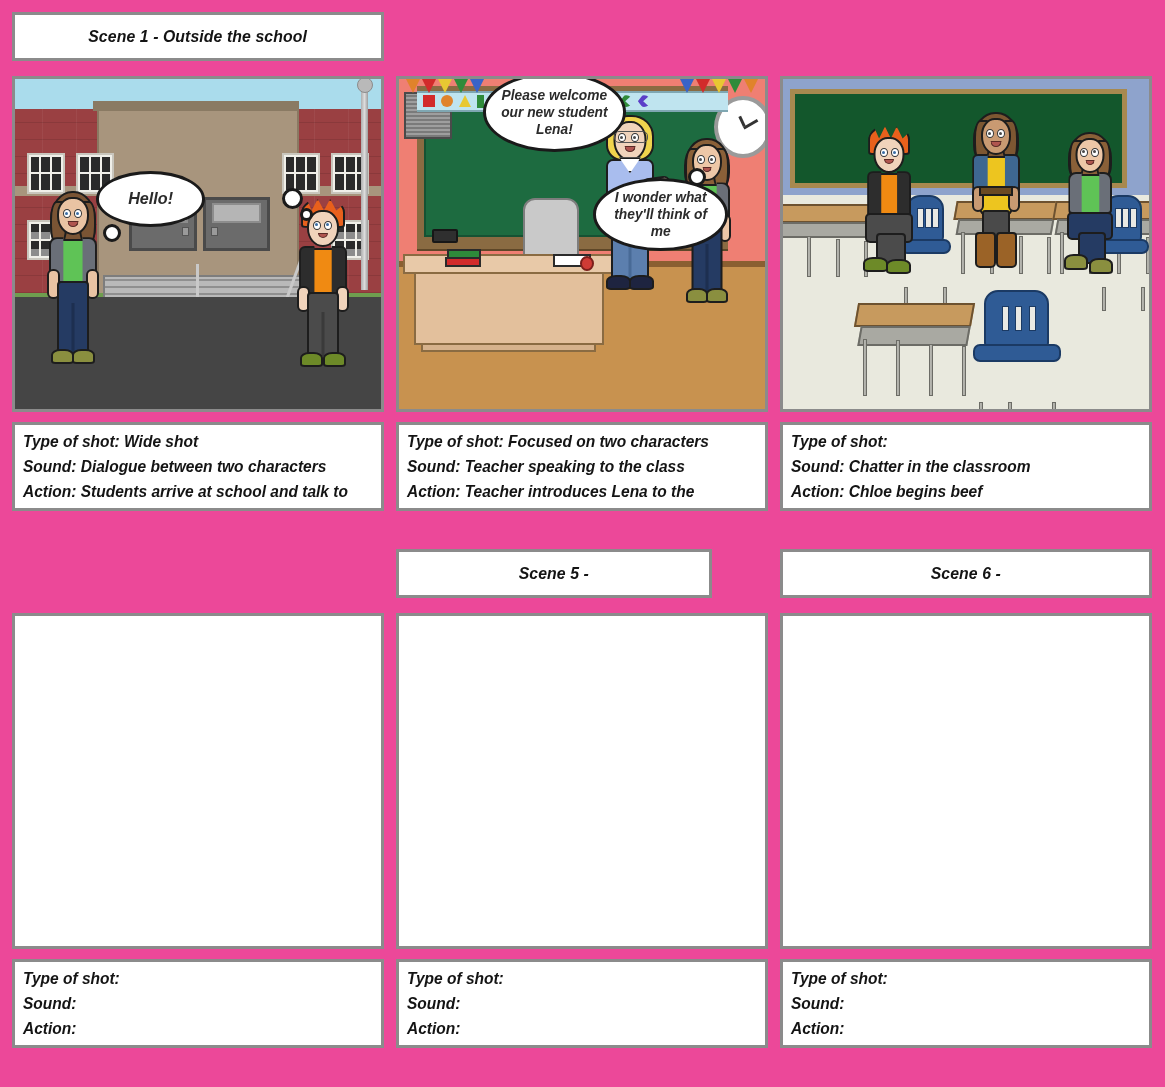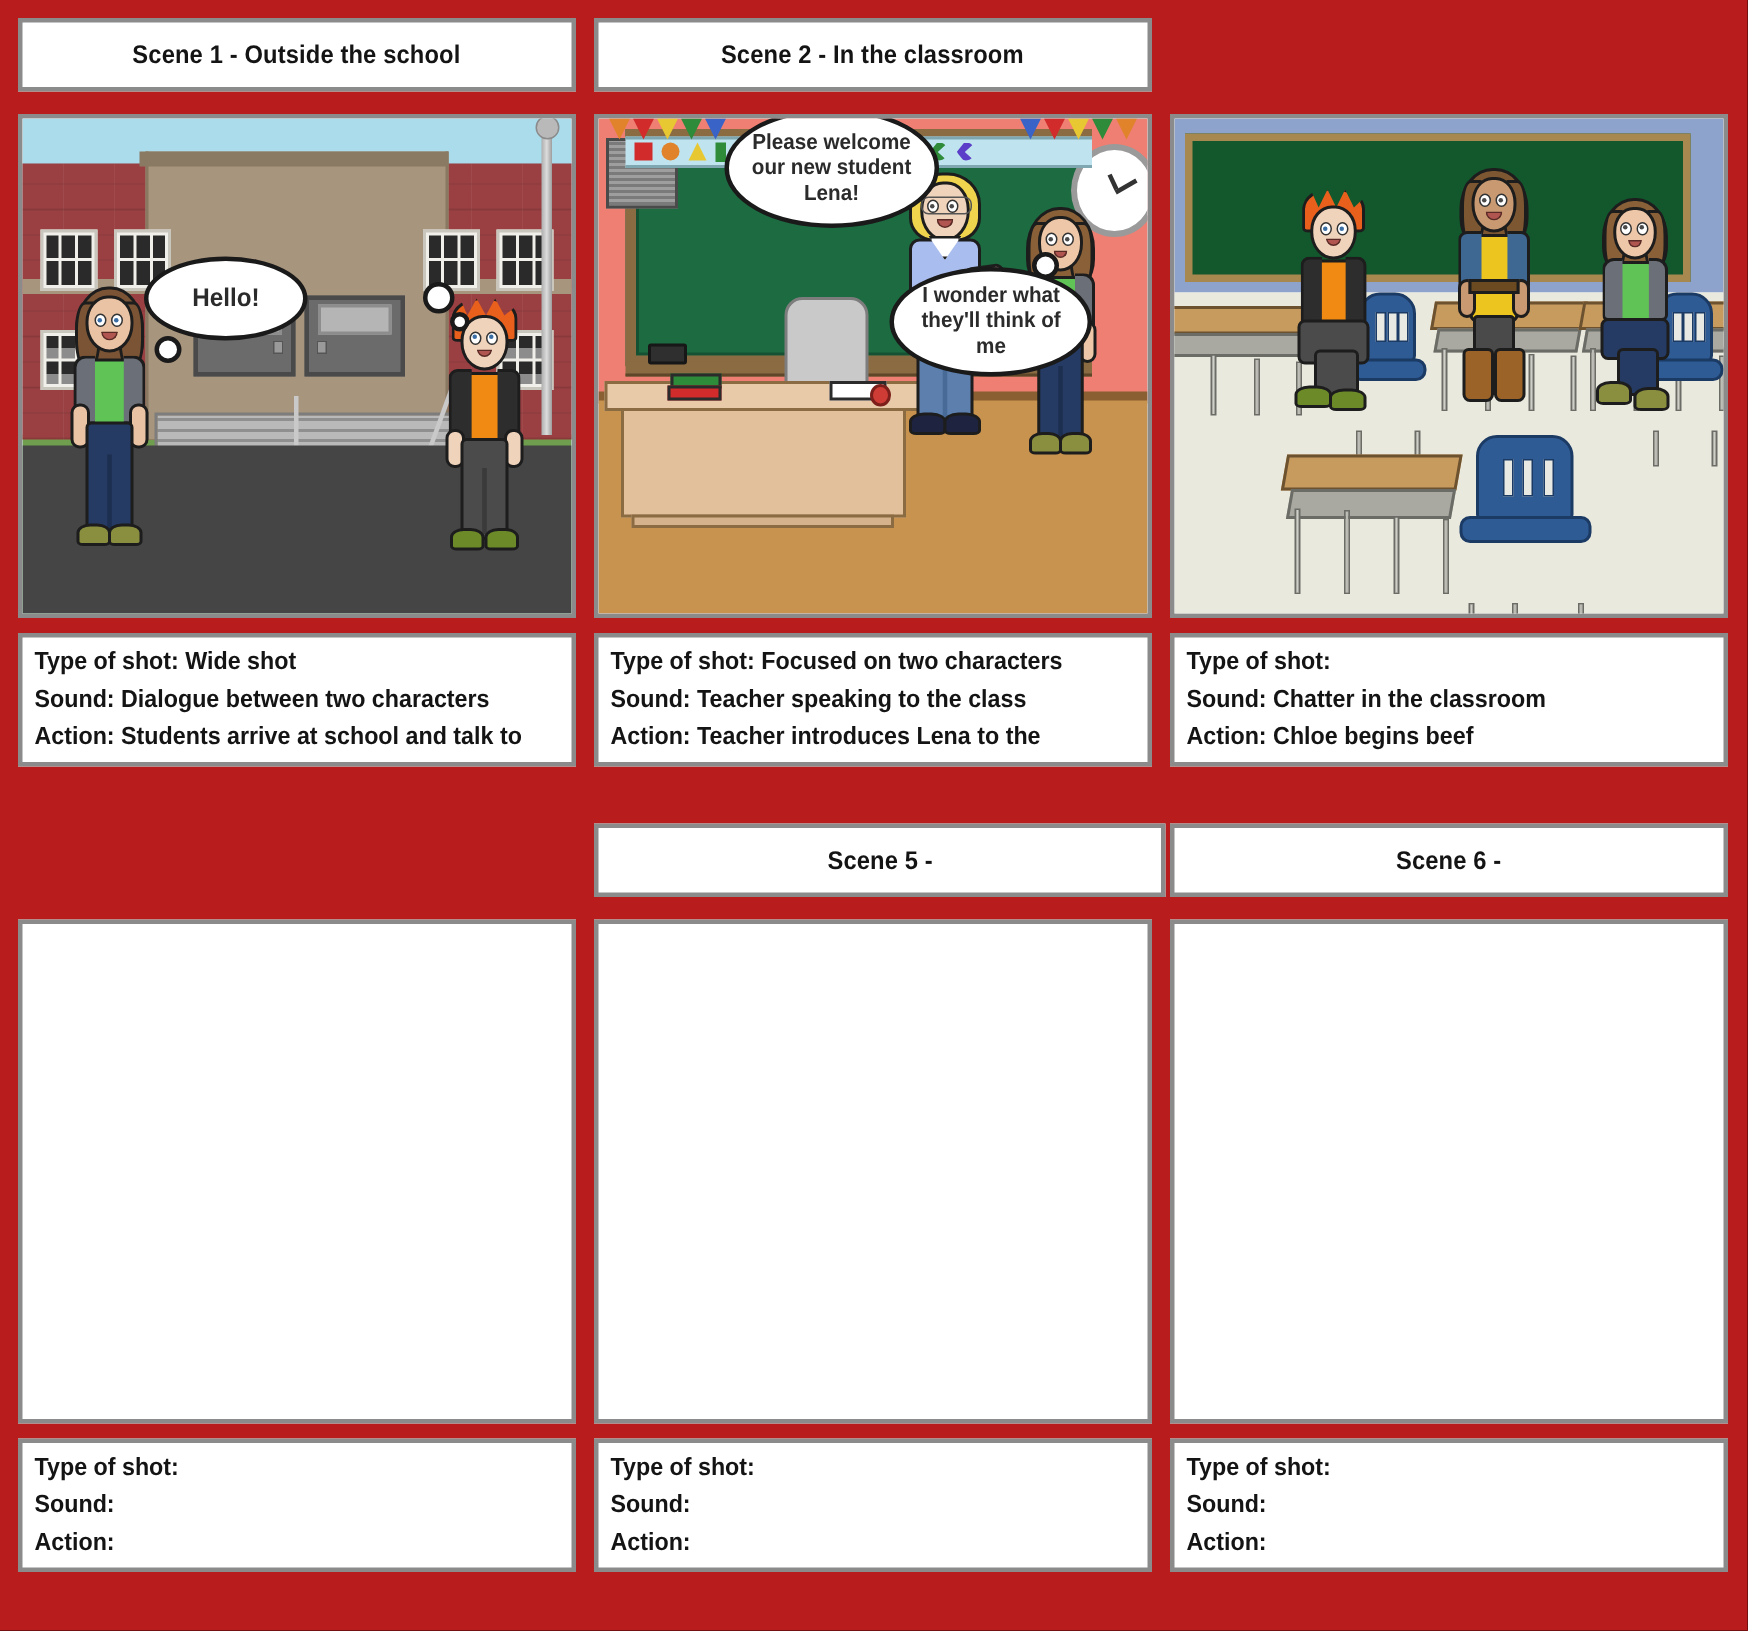--- a/index.html
+++ b/index.html
@@ -2,21 +2,21 @@
 <html><head>
 <meta charset="utf-8">
 <title>Storyboard</title>
 <style>
   html,body{margin:0;padding:0;}
   body{
     width:1165px;height:1087px;background:#000;
     font-family:"Liberation Sans","DejaVu Sans",sans-serif;
     overflow:hidden;
   }
-  .board{position:relative;width:1165px;height:1087px;background:#b91c1c;}
+  .board{position:relative;width:1165px;height:1087px;background:#ec4899;font-style:italic;}
 
   
   .title-box{
     position:absolute;background:#ffffff;border:3px solid #8b8b8b;
     box-sizing:border-box;display:flex;align-items:center;justify-content:center;
   }
   .title-text{
     font-weight:bold;font-size:17px;color:#141414;letter-spacing:.1px;
     transform:scaleX(.93);transform-origin:center;white-space:nowrap;
   }
@@ -256,23 +256,20 @@
       <div class="dot" style="left:78%;top:39%;width:7px;height:7px;"></div>
     </div>
   </div>
 
   <div class="desc-box" style="left:12px;top:422px;width:372px;height:89px;">
     <div class="desc-line">Type of shot: Wide shot</div>
     <div class="desc-line">Sound: Dialogue between two characters</div>
     <div class="desc-line">Action: Students arrive at school and talk to each other</div>
   </div>
 
-  <div class="title-box" style="left:396px;top:12px;width:372px;height:49px;">
-    <div class="title-text">Scene 2 - In the classroom</div>
-  </div>
 
   <div class="cell-img" style="left:396px;top:76px;width:372px;height:336px;">
     <div class="scene">
       <div class="s2-wall"></div>
       <div class="s2-base"></div>
       <div class="s2-floor"></div>
 
       <div class="s2-board"></div>
       <div class="s2-strip">
         <b style="background:#d22b2b;"></b>
@@ -517,21 +514,21 @@
     <div class="desc-line">Action: Chloe begins beef</div>
   </div>
 
   <div class="cell-img" style="left:12px;top:613px;width:372px;height:336px;"></div>
   <div class="desc-box" style="left:12px;top:959px;width:372px;height:89px;">
     <div class="desc-line">Type of shot:</div>
     <div class="desc-line">Sound:</div>
     <div class="desc-line">Action:</div>
   </div>
 
-  <div class="title-box" style="left:396px;top:549px;width:381px;height:49px;">
+  <div class="title-box" style="left:396px;top:549px;width:316px;height:49px;">
     <div class="title-text">Scene 5 -</div>
   </div>
   <div class="cell-img" style="left:396px;top:613px;width:372px;height:336px;"></div>
   <div class="desc-box" style="left:396px;top:959px;width:372px;height:89px;">
     <div class="desc-line">Type of shot:</div>
     <div class="desc-line">Sound:</div>
     <div class="desc-line">Action:</div>
   </div>
 
   <div class="title-box" style="left:780px;top:549px;width:372px;height:49px;">

